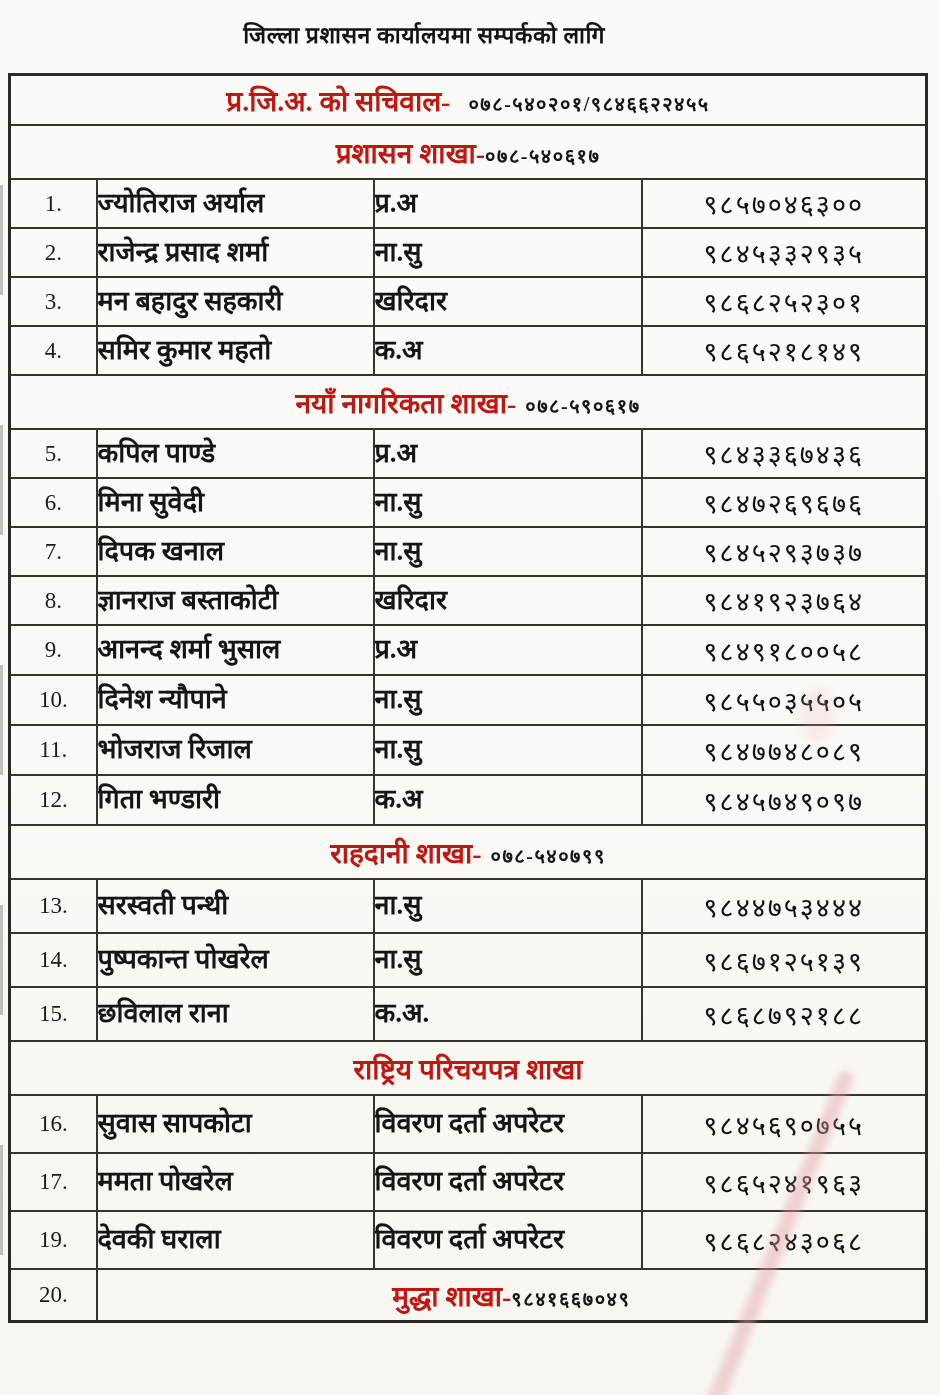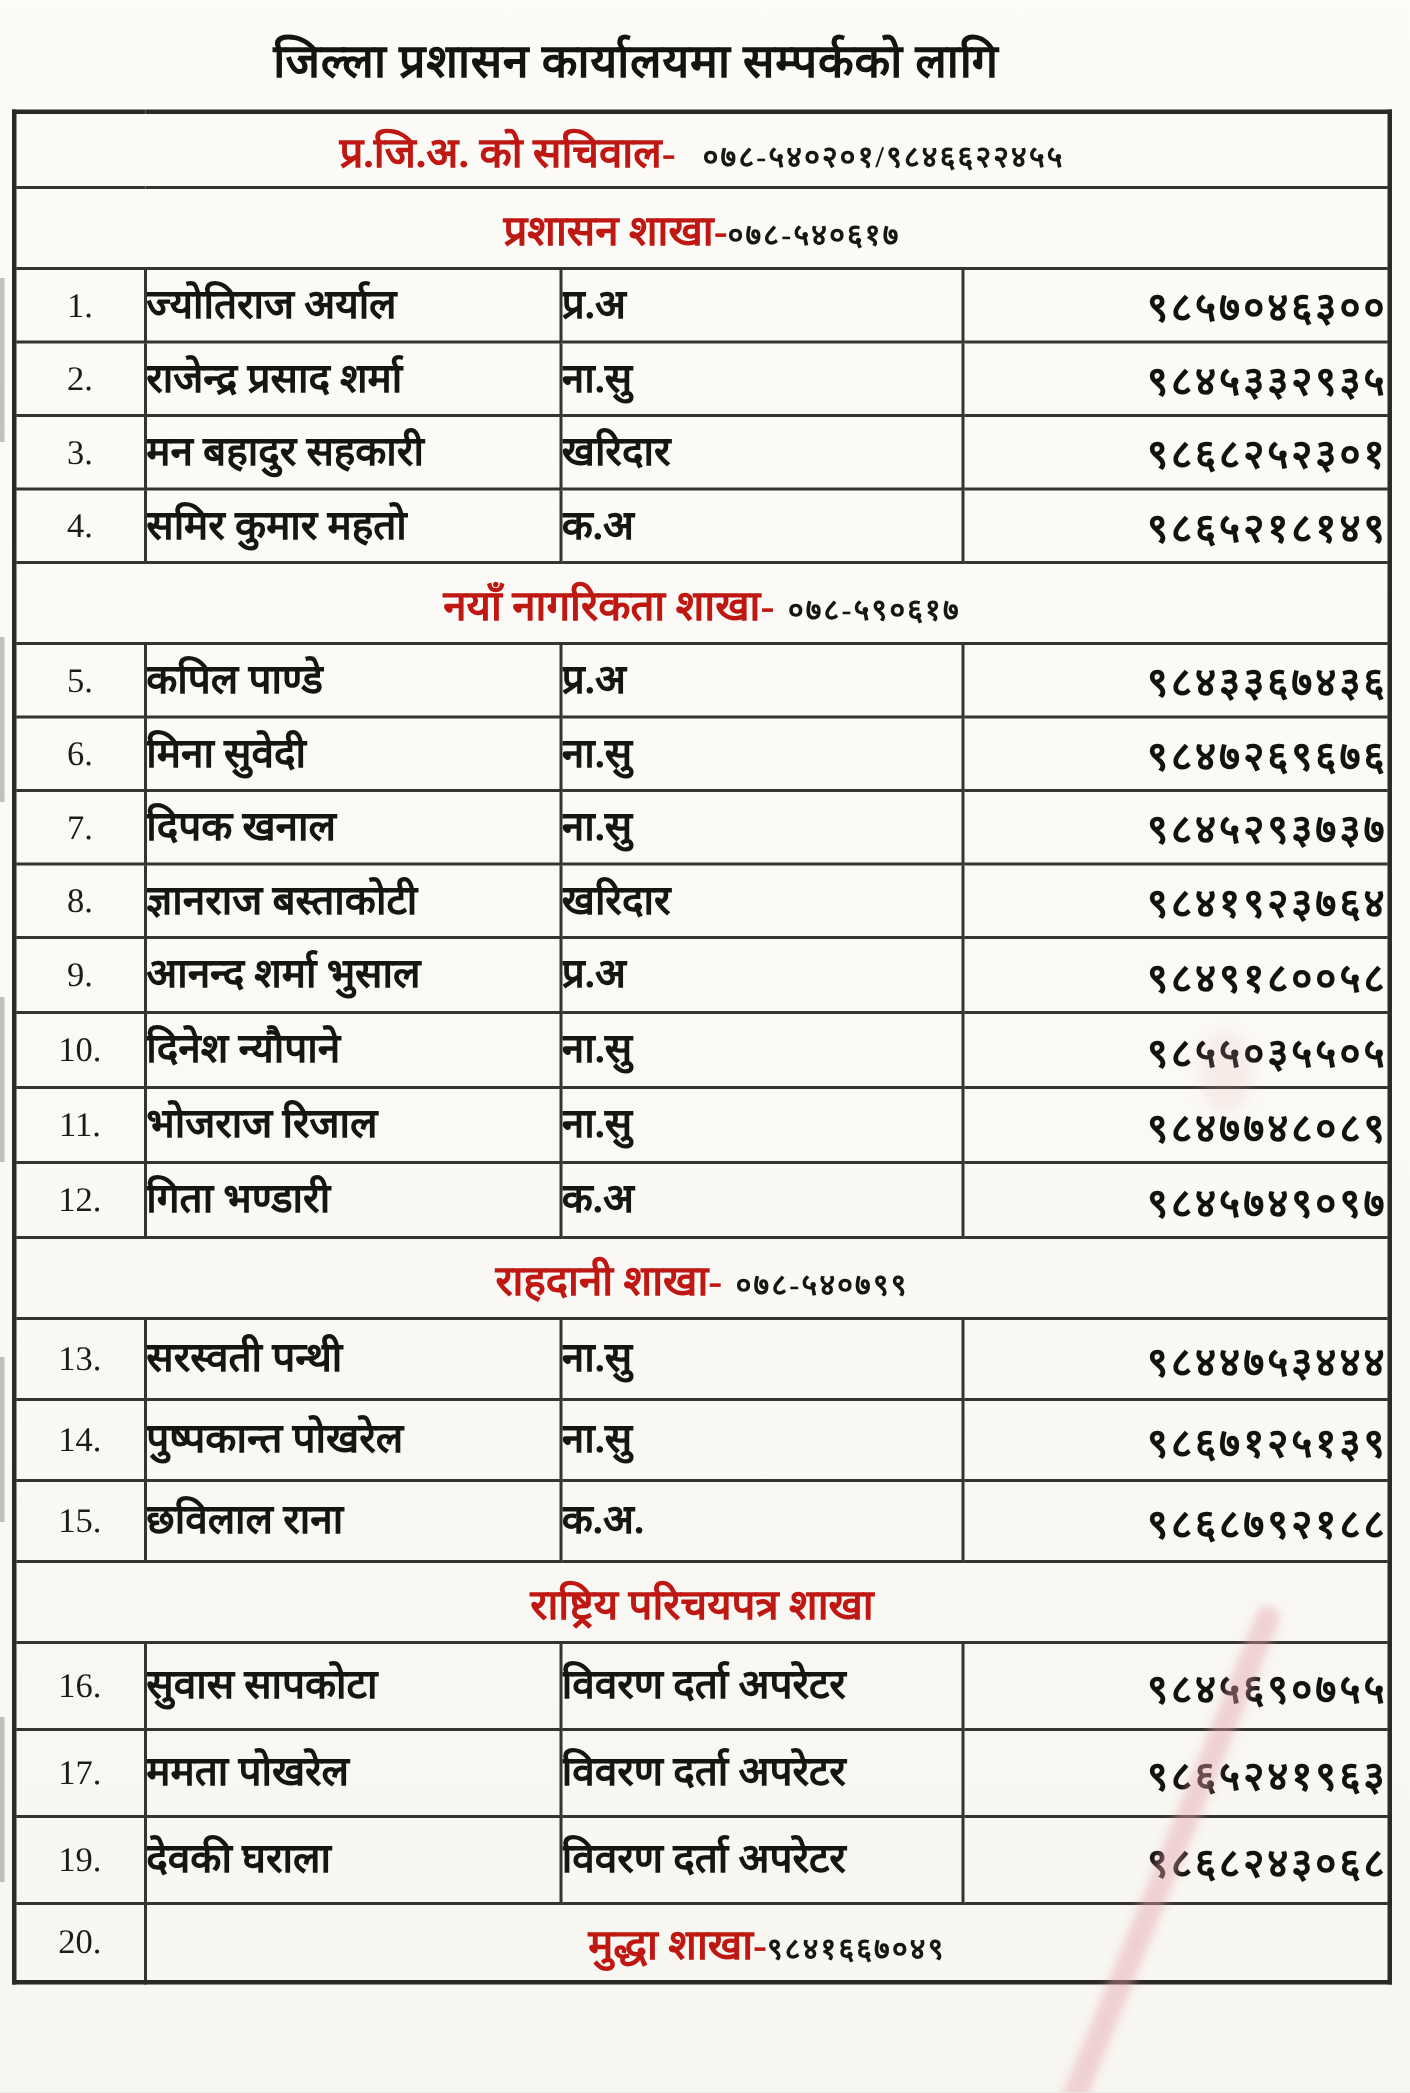--- a/index.html
+++ b/index.html
@@ -7,21 +7,21 @@
     width:940px;height:1395px;
     font-family:"Liberation Serif","DejaVu Serif",serif;
     background:#e9e7e2;
   }
   .page{
     position:relative;width:940px;height:1395px;overflow:hidden;
     background:linear-gradient(180deg,#fcfbf8 0%,#faf9f5 55%,#f7f6f1 100%);
   }
   .title{
     position:absolute;top:18px;left:0;width:848px;
-    text-align:center;font-size:31px;font-weight:bold;color:#141312;
+    text-align:center;font-size:23px;font-weight:bold;color:#141312;
     letter-spacing:.5px;
   }
   table.contact-table{
     position:absolute;top:73px;left:8px;width:917px;
     border-collapse:collapse;table-layout:fixed;
     border:3px solid #2b2a26;
   }
   td{border:2px solid #36342f;padding:0;vertical-align:middle;overflow:hidden;}
   
   tr.r-sec td{height:48px;}
@@ -33,21 +33,21 @@
   tr.r-last td{height:50px;}
   
   .sn{
     text-align:center;font-size:23px;color:#1c1b1a;font-weight:500;
     font-family:"Liberation Serif","DejaVu Serif",serif;
   }
   .name,.post{
     text-align:left;font-size:27px;color:#161514;font-weight:600;line-height:1.1;
   }
   .phone{
-    text-align:right;font-size:27px;color:#131211;font-weight:700;letter-spacing:2px;
+    text-align:center;font-size:27px;color:#131211;font-weight:400;letter-spacing:2px;
   }
   .merged{text-align:center;}
   .red{color:#bf1712;font-weight:bold;font-size:28px;}
   .blk{color:#171615;font-weight:600;font-size:20px;letter-spacing:1.5px;}
   .gap-lg{margin-right:18px;}
   .gap-sm{margin-right:9px;}
   
   .pink-streak{
     position:absolute;left:772px;top:1058px;width:16px;height:364px;
     background:rgba(228,158,168,.42);

